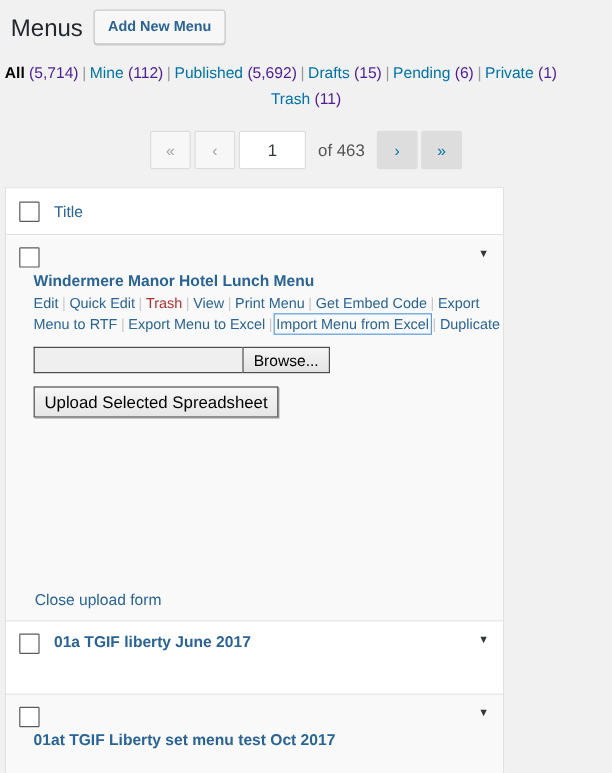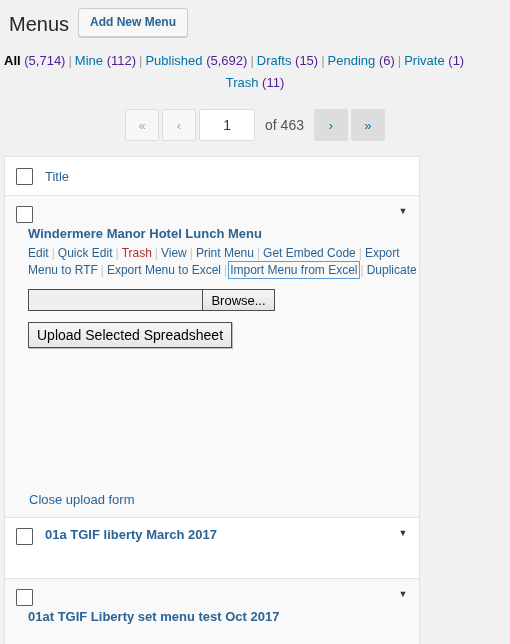--- a/index.html
+++ b/index.html
@@ -325,21 +325,21 @@
       </div>
     </div>
     <span class="row-toggle">▼</span>
   </div>
 
   <div class="lt-row white">
     <span class="row-cb">
       <span class="cb-box"></span>
     </span>
     <div class="row-main">
-      <a class="row-title">01a TGIF liberty March 2017</a>
+      <a class="row-title">01a TGIF liberty June 2017</a>
       <div class="spacer-row"></div>
     </div>
     <span class="row-toggle">▼</span>
   </div>
 
   <div class="lt-row alt">
     <span class="row-cb">
       <span class="cb-box"></span>
     </span>
     <div class="row-main">

